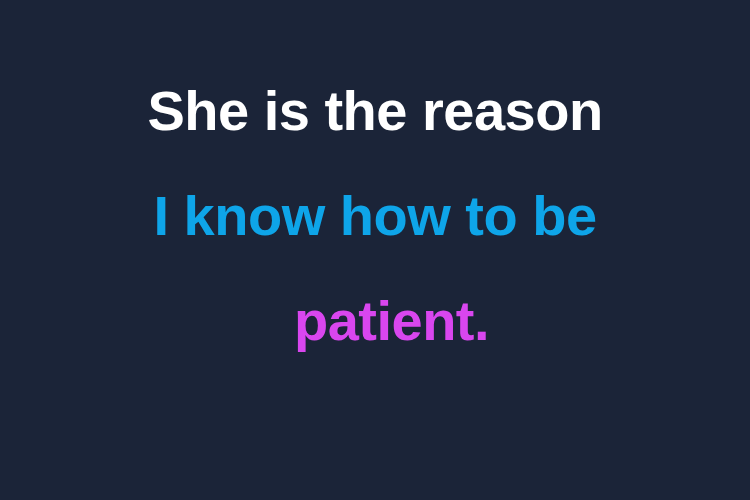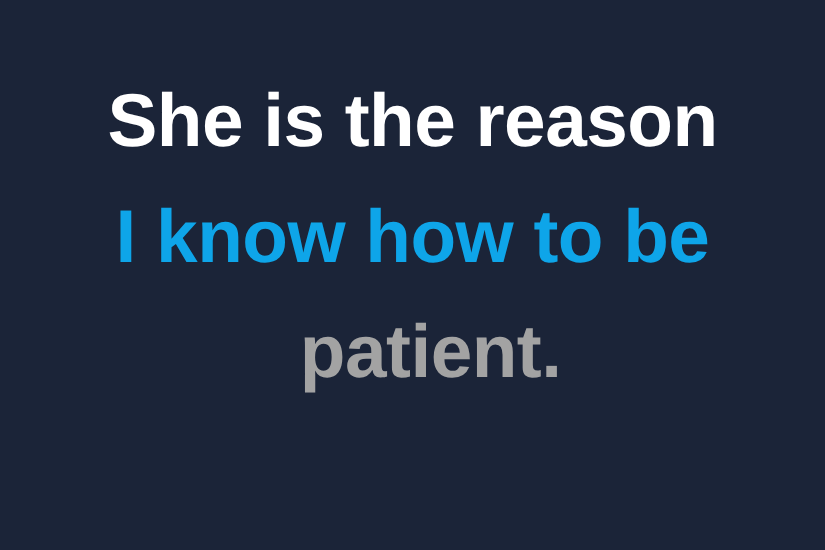--- a/index.html
+++ b/index.html
@@ -33,37 +33,37 @@
     padding-top: 58px;
     box-sizing: border-box;
     text-align: center;
   }
 
   .quote-line {
     display: block;
     color: #ffffff;
     font-family: "Liberation Sans", sans-serif;
     font-weight: bold;
-    font-size: 68px;
+    font-size: 56px;
     line-height: 105px;
     letter-spacing: -0.5px;
     white-space: nowrap;
     text-align: center;
     margin: 0;
     padding: 0;
   }
 </style>
 </head>
 <body>
 
 <div id="quote-card" style="background: rgb(27, 36, 56);">
 
   <div id="quote-block">
 
     <span class="quote-line" style="color: rgb(255, 255, 255);">She is the reason</span>
 
     <span class="quote-line" style="color: #0ea5e9;">I know how to be</span>
 
-    <span class="quote-line" style="color: #a3a3a3; margin-left: 33px;">patient.</span>
+    <span class="quote-line" style="color: #d946ef; margin-left: 33px;">patient.</span>
 
   </div>
 
 </div>
 
 </body></html>

